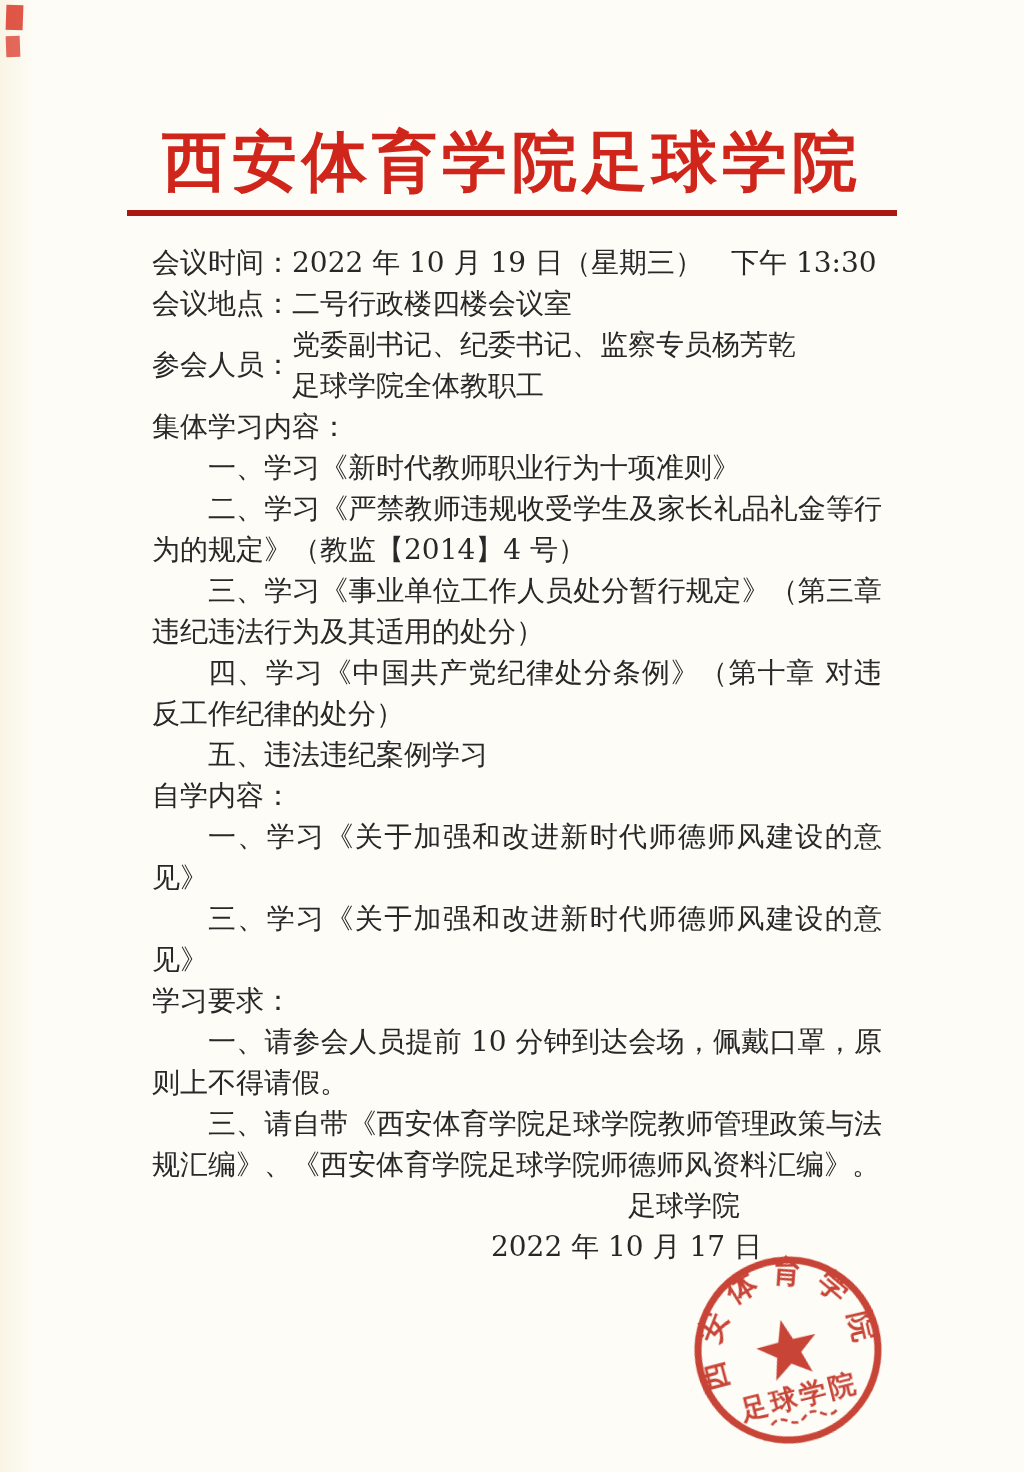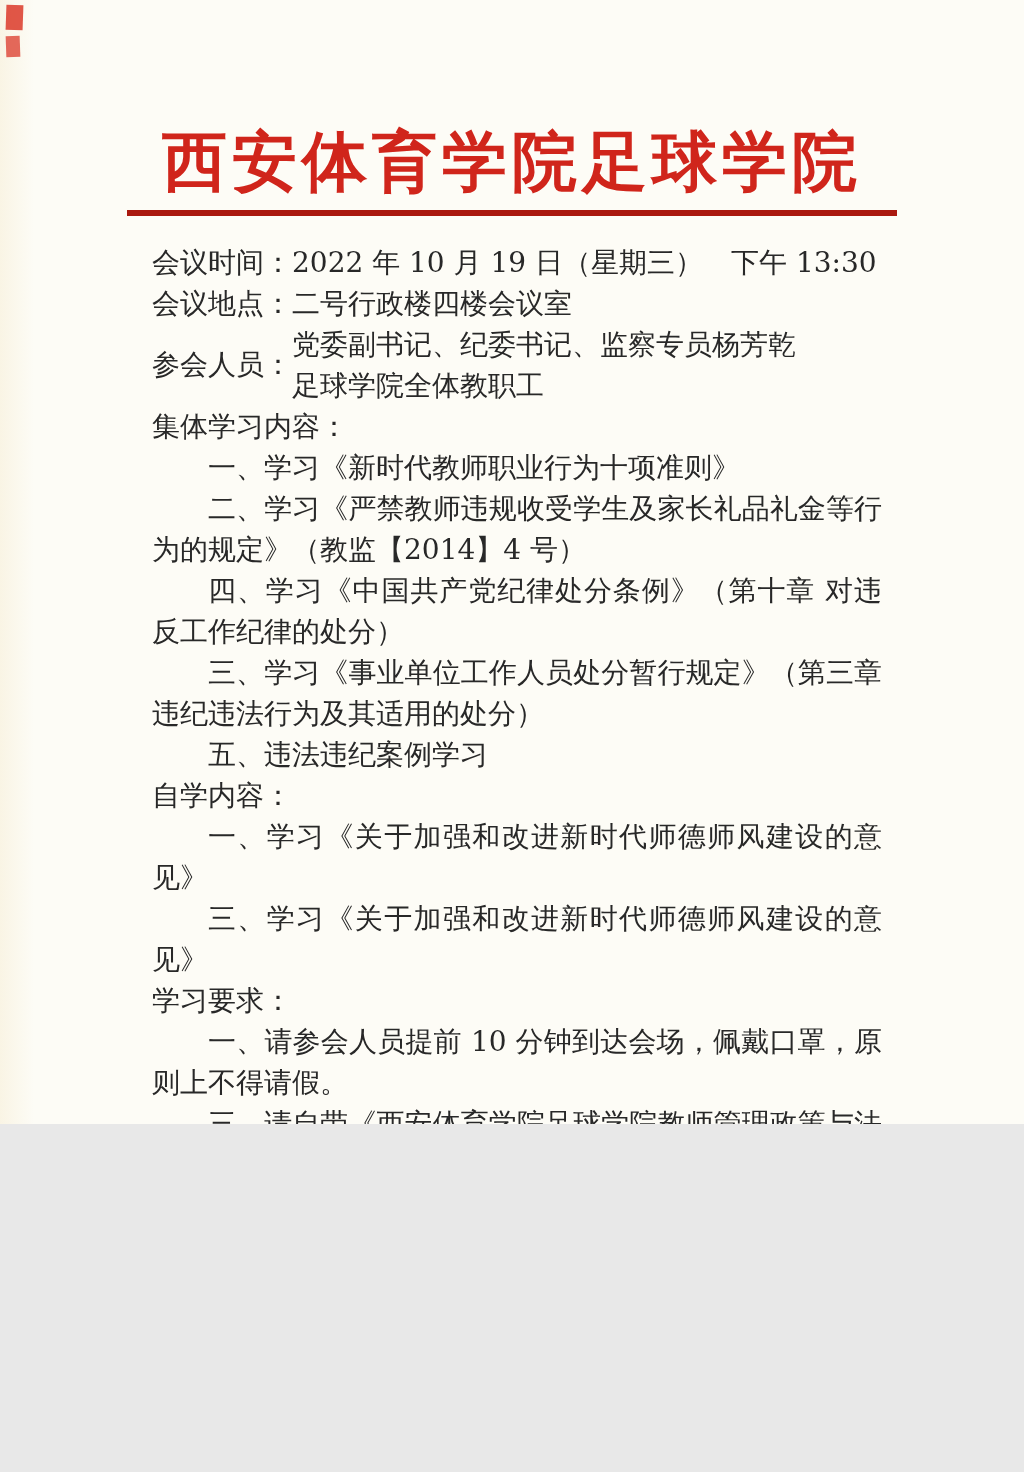--- a/index.html
+++ b/index.html
@@ -1,20 +1,20 @@
 <!DOCTYPE html>
 <html><head>
 <meta charset="utf-8">
 <style>
   * { margin: 0; padding: 0; box-sizing: border-box; }
   html, body { background: #e8e8e8; }
   .page {
     position: relative;
     width: 1024px;
-    height: 1124px;
+    height: 1472px;
     margin: 0 auto;
     background: #fdfcf6;
     overflow: hidden;
     font-family: "DejaVu Serif", "Liberation Serif", serif;
     color: #282828;
   }
   
   .page::before {
     content: "";
     position: absolute;
@@ -121,22 +121,22 @@
       <div class="meta-content">
         <div>党委副书记、纪委书记、监察专员杨芳乾</div>
         <div>足球学院全体教职工</div>
       </div>
     </div>
 
     <div class="section">
       <div class="section-heading">集体学习内容：</div>
       <p class="item">一、学习《新时代教师职业行为十项准则》</p>
       <p class="item">二、学习《严禁教师违规收受学生及家长礼品礼金等行为的规定》（教监【2014】4 号）</p>
+      <p class="item">三、学习《事业单位工作人员处分暂行规定》（第三章 违纪违法行为及其适用的处分）</p>
       <p class="item">四、学习《中国共产党纪律处分条例》（第十章 对违反工作纪律的处分）</p>
-      <p class="item">三、学习《事业单位工作人员处分暂行规定》（第三章 违纪违法行为及其适用的处分）</p>
       <p class="item">五、违法违纪案例学习</p>
     </div>
 
     <div class="section">
       <div class="section-heading">自学内容：</div>
       <p class="item">一、学习《关于加强和改进新时代师德师风建设的意见》</p>
       <p class="item">三、学习《关于加强和改进新时代师德师风建设的意见》</p>
     </div>
 
     <div class="section">

